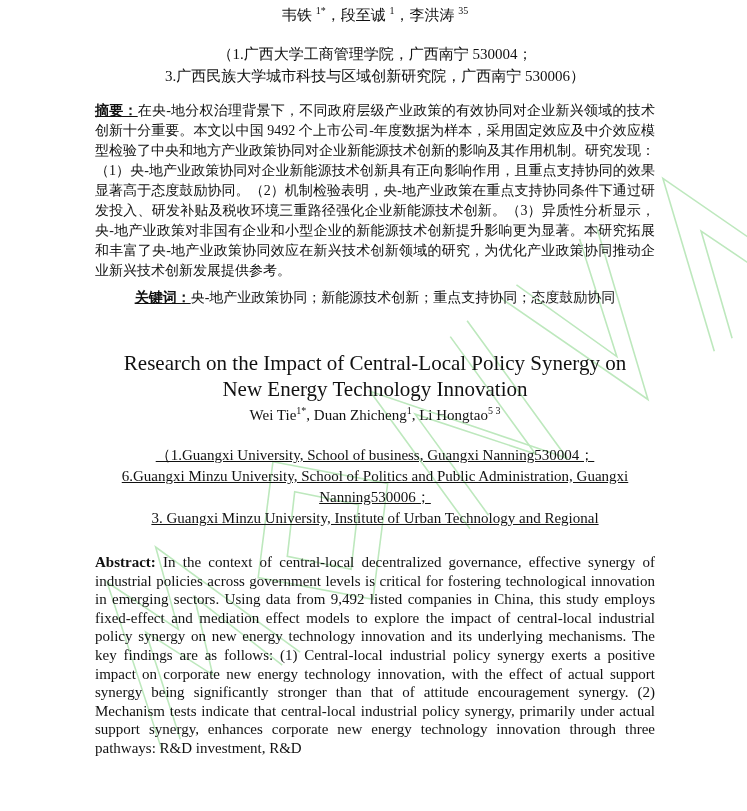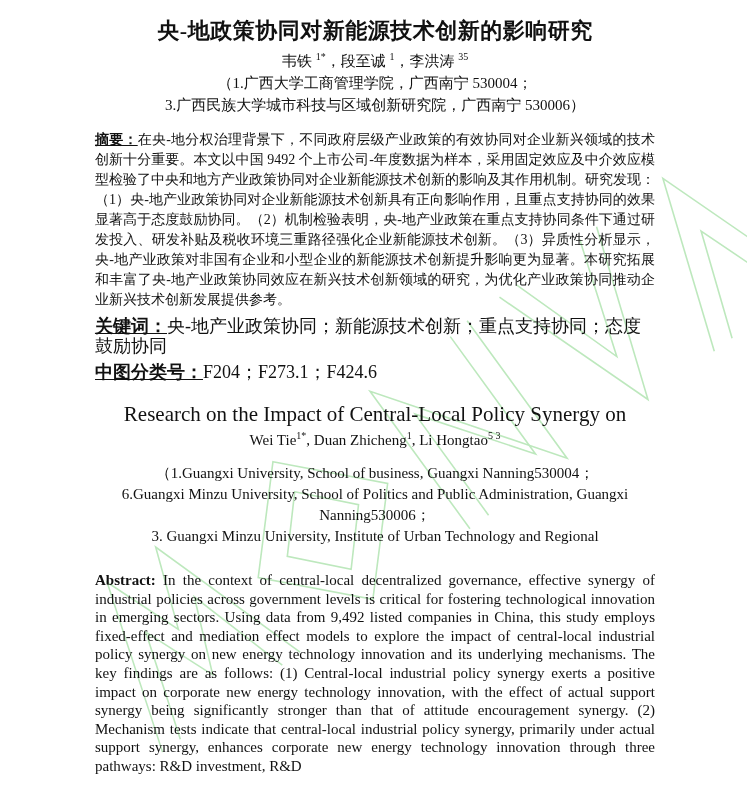--- a/index.html
+++ b/index.html
@@ -7,30 +7,30 @@
     position:relative; width:747px; height:811px; background:#ffffff;
     overflow:hidden; color:#111;
     font-family:"Liberation Serif","DejaVu Serif",serif;
   }
   .watermark { position:absolute; left:0; top:0; z-index:0; }
   .content { position:absolute; left:95px; top:0; width:560px; z-index:1; }
 
   .cn-title { margin:16px 0 0; font-size:22px; line-height:30px; text-align:center; font-weight:700; letter-spacing:0.5px; }
   .cn-authors { margin-top:5px; font-size:15px; line-height:20px; text-align:center; }
   sup { font-size:10px; line-height:0; }
-  .cn-affil { margin-top:1px; }
+  .cn-affil { margin-top:18px; }
   .affil-line { font-size:15px; line-height:22px; text-align:center; }
 
   .cn-abstract { margin:13px 0 0; font-size:14px; line-height:20px; text-align:justify; }
-  .cn-kv { margin:6px 0 0; font-size:18px; line-height:20px; }
+  .cn-kv { margin:6px 0 0; font-size:14px; line-height:20px;text-align:center; }
   .cn-label { font-family:"Liberation Sans","DejaVu Sans",sans-serif; font-weight:700;text-decoration:underline; }
 
-  .en-title { margin:19px 0 0; font-size:21px; line-height:26px; text-align:center; font-weight:400; }
+  .en-title { margin:42px 0 0; font-size:21px; line-height:26px; text-align:center; font-weight:400; }
   .en-authors { margin-top:3px; font-size:15px; line-height:20px; text-align:center; }
-  .en-affil { margin-top:13px; }
+  .en-affil { margin-top:20px;text-decoration:underline; }
   .en-affil .affil-line { font-size:15px; line-height:21px; }
   .en-abstract { margin:24px 0 0; font-size:15px; line-height:18.6px; text-align:justify; }
   .en-label { font-weight:700; }
 </style>
 </head>
 <body>
 
 <div class="page">
 
   <svg class="watermark" width="747" height="811" viewBox="0 0 747 811" aria-hidden="true">
@@ -43,39 +43,38 @@
       <polyline points="443,545 443,420 517,523 517,378"></polyline>
       <polyline points="580,375 640,545 700,375"></polyline>
       <polyline points="601,375 640,492 679,375"></polyline>
       <polyline points="722,545 782,375 842,545"></polyline>
       <polyline points="744,545 782,440 820,545"></polyline>
     </g>
   </svg>
 
   <div class="content">
 
-    <h1 class="cn-title">央-地政策协同对新能源技术创新的影响研究</h1>
 
     <div class="cn-authors">
       <span><span>韦铁 </span><sup>1*</sup></span><span><span>，段至诚 </span><sup>1</sup></span><span><span>，李洪涛 </span><sup>35</sup></span>
     </div>
 
     <div class="cn-affil">
       <div class="affil-line">（1.广西大学工商管理学院，广西南宁 530004；</div>
       <div class="affil-line">3.广西民族大学城市科技与区域创新研究院，广西南宁 530006）</div>
     </div>
 
     <p class="cn-abstract"><span class="cn-label">摘要：</span><span>在央-地分权治理背景下，不同政府层级产业政策的有效协同对企业新兴领域的技术创新十分重要。本文以中国 9492 个上市公司-年度数据为样本，采用固定效应及中介效应模型检验了中央和地方产业政策协同对企业新能源技术创新的影响及其作用机制。研究发现：（1）央-地产业政策协同对企业新能源技术创新具有正向影响作用，且重点支持协同的效果显著高于态度鼓励协同。（2）机制检验表明，央-地产业政策在重点支持协同条件下通过研发投入、研发补贴及税收环境三重路径强化企业新能源技术创新。（3）异质性分析显示，央-地产业政策对非国有企业和小型企业的新能源技术创新提升影响更为显著。本研究拓展和丰富了央-地产业政策协同效应在新兴技术创新领域的研究，为优化产业政策协同推动企业新兴技术创新发展提供参考。</span></p>
 
     <p class="cn-kv"><span class="cn-label">关键词：</span><span>央-地产业政策协同；新能源技术创新；重点支持协同；态度鼓励协同</span></p>
 
-    <p class="cn-kv"><span class="cn-label">中图分类号：</span><span>F204；F273.1；F424.6</span></p>
 
     <h2 class="en-title">
       <span>Research on the Impact of Central-Local Policy Synergy on</span><br>
+      <span>New Energy Technology Innovation</span>
     </h2>
 
     <div class="en-authors">
       <span><span>Wei Tie</span><sup>1*</sup></span><span><span>, Duan Zhicheng</span><sup>1</sup></span><span><span>, Li Hongtao</span><sup>5 3</sup></span>
     </div>
 
     <div class="en-affil">
       <div class="affil-line">（1.Guangxi University, School of business, Guangxi Nanning530004；</div>
       <div class="affil-line">6.Guangxi Minzu University, School of Politics and Public Administration, Guangxi</div>
       <div class="affil-line">Nanning530006；</div>

